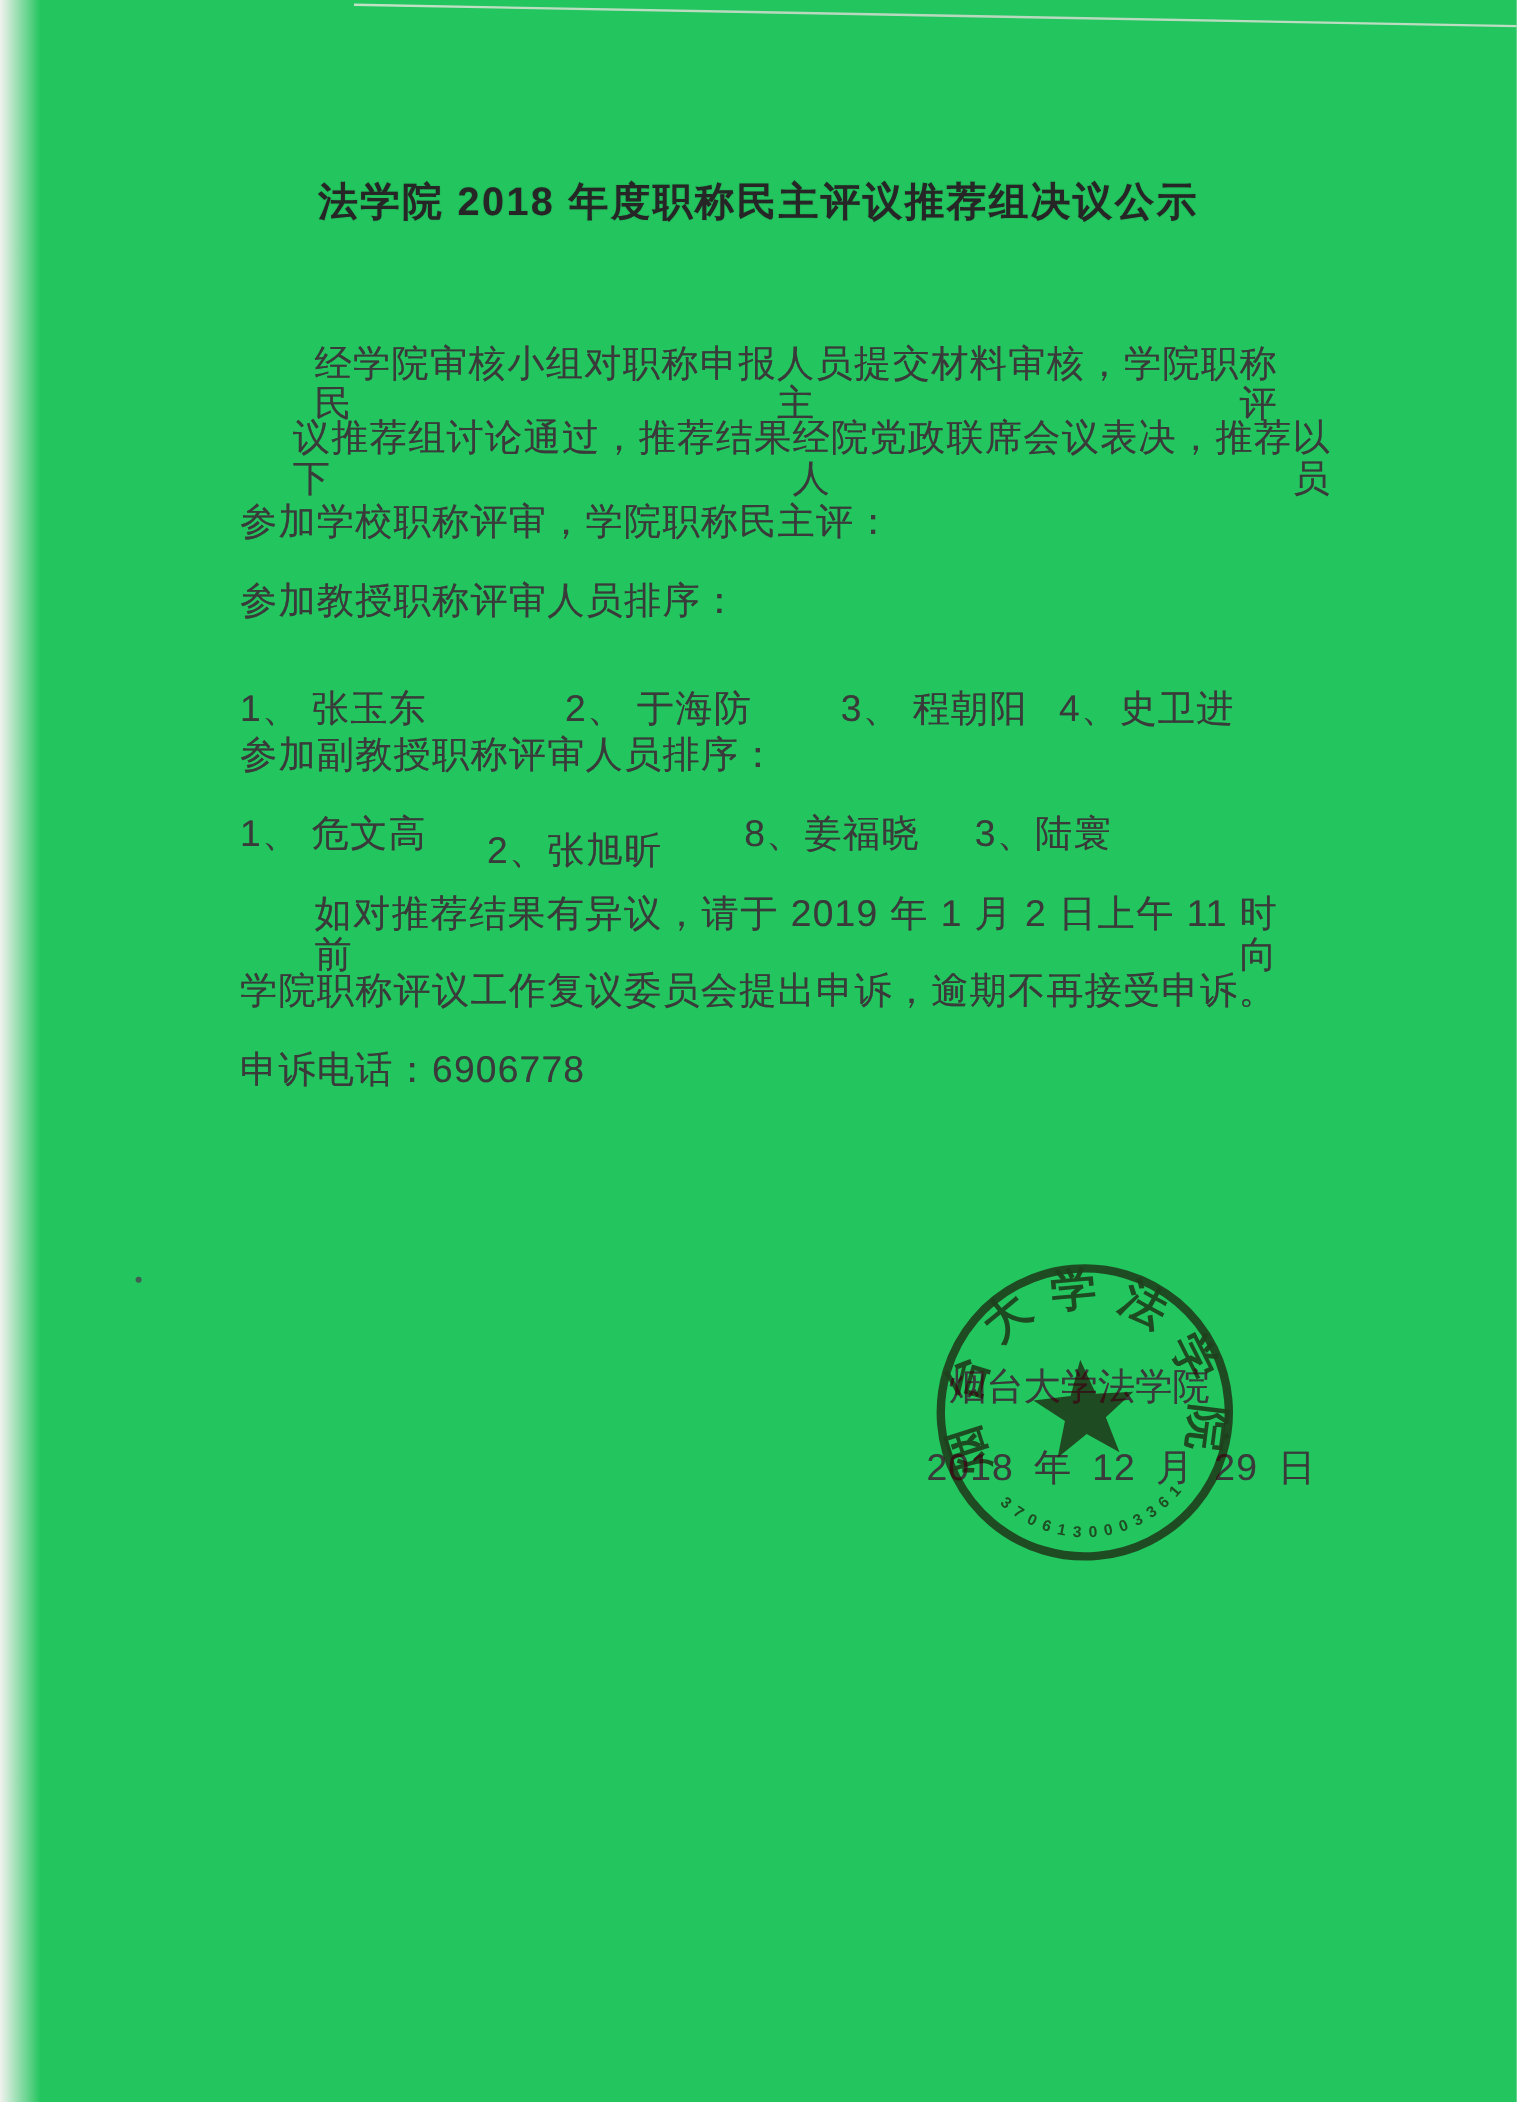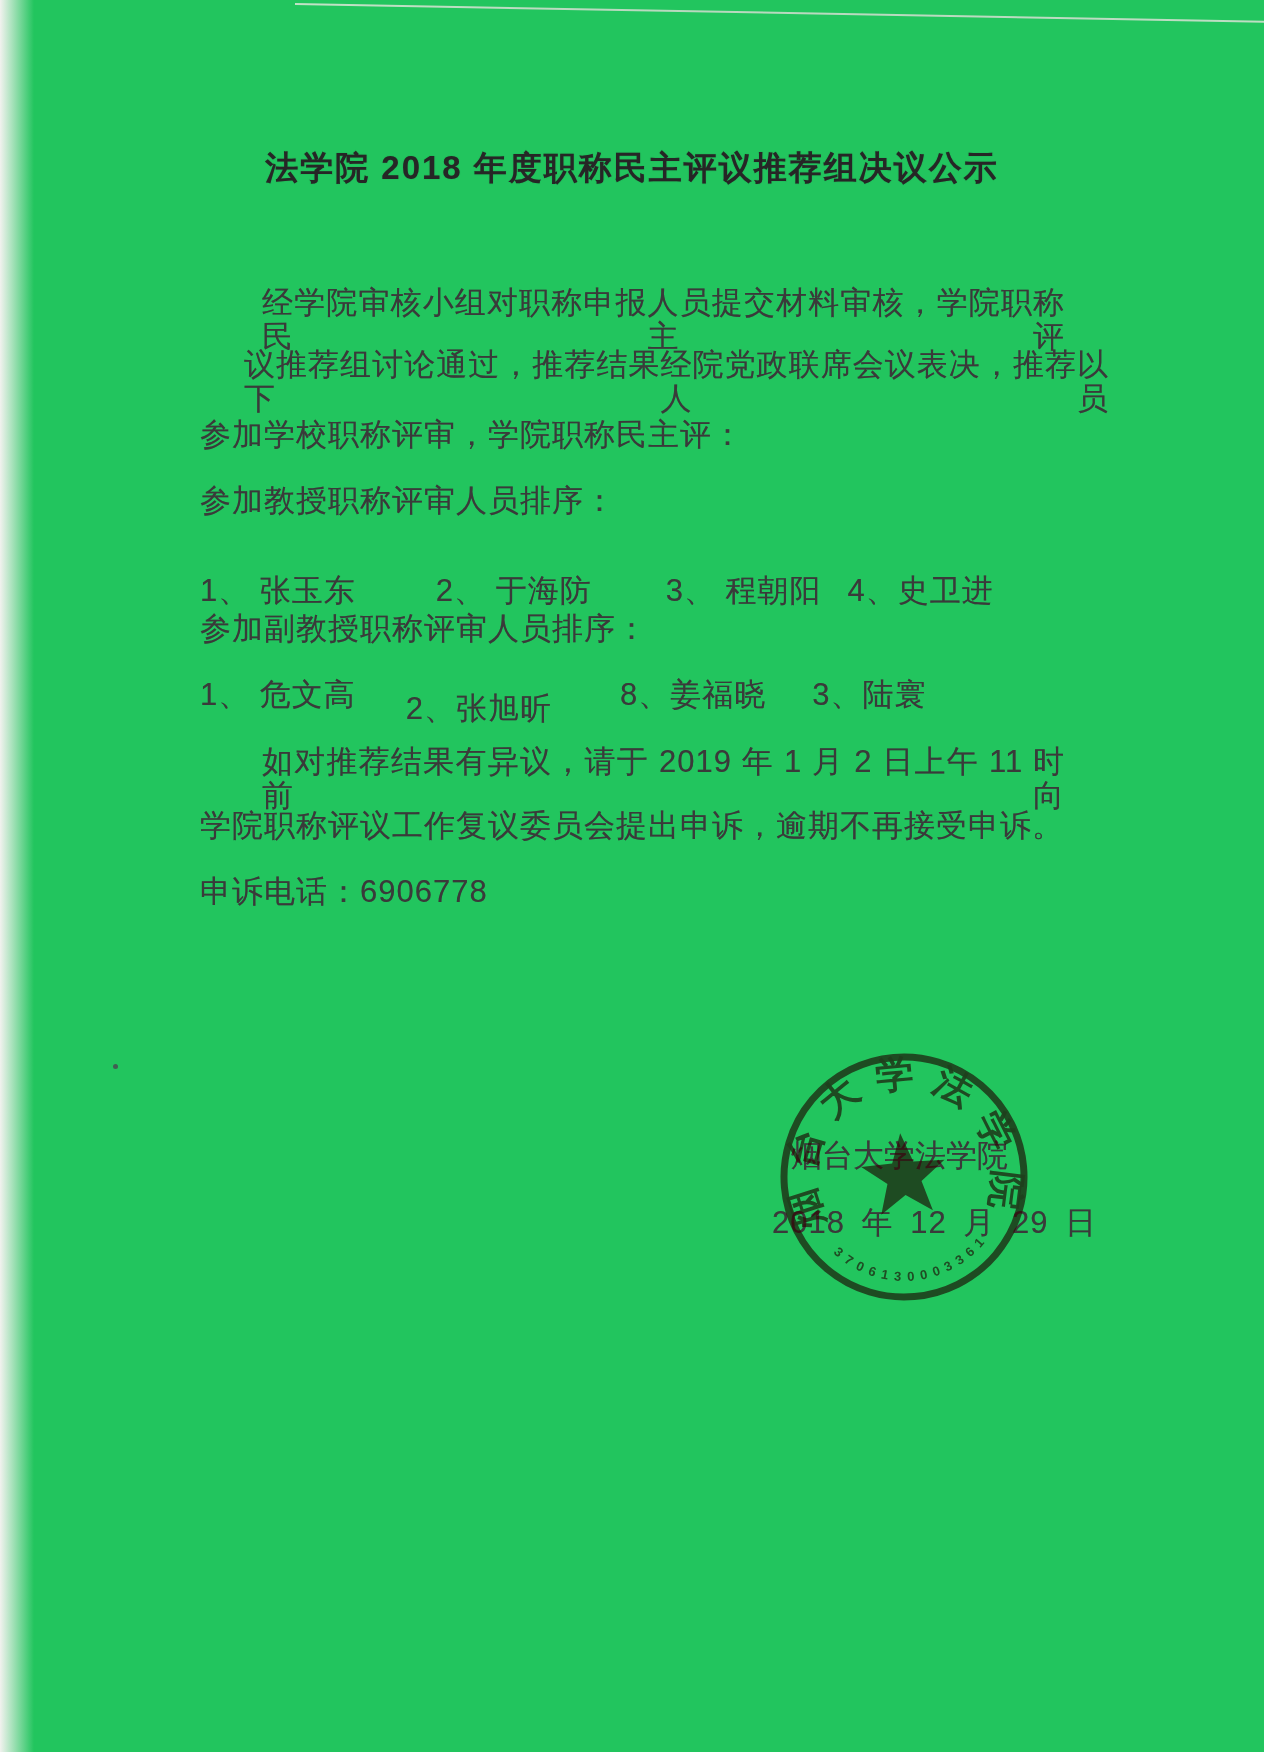--- a/index.html
+++ b/index.html
@@ -41,21 +41,21 @@
     text-shadow:0 0 .5px rgba(60,60,60,.5);
     white-space:nowrap;
   }
   .j{white-space:normal;text-align:justify;text-align-last:justify;}
   .l1{left:262px;top:286px;width:803px;}
   .l2{left:216px;top:348px;width:865px;margin-left:28px;}
   .l3{left:200px;top:418px;}
   .h1{left:200px;top:484px;}
   .names{left:200px;top:574px;display:flex;}
   .names span{white-space:nowrap;}
-  .names1 span:nth-child(2){margin-left:80px;}
+  .names1 span:nth-child(2){margin-left:115px;}
   .names1 span:nth-child(3){margin-left:74px;}
   .names1 span:nth-child(4){margin-left:26px;}
   .h2{left:200px;top:612px;}
   .names2{top:678px;}
   .names2 span:nth-child(2){margin-left:50px;margin-top:14px;}
   .names2 span:nth-child(3){margin-left:68px;}
   .names2 span:nth-child(4){margin-left:46px;}
   .p2l1{left:262px;top:745px;width:803px;}
   .p2l2{left:200px;top:809px;}
   .phone{left:200px;top:875px;}

